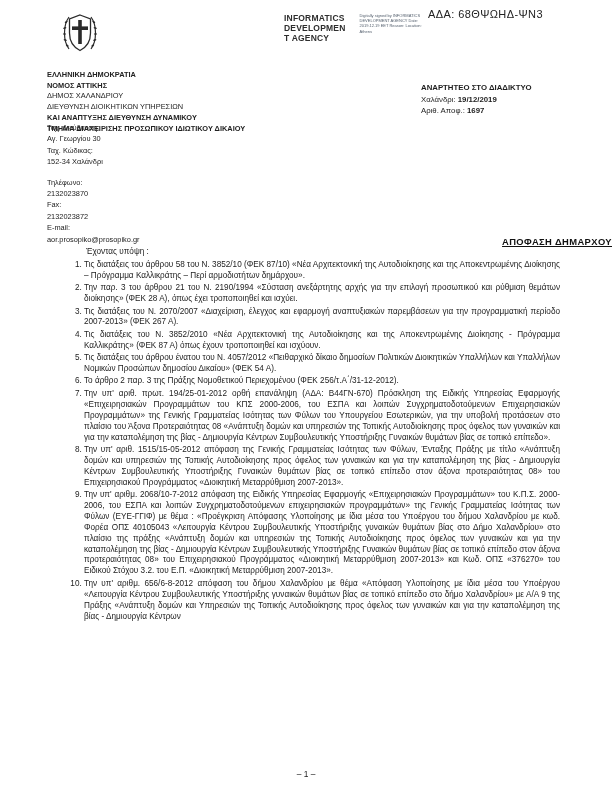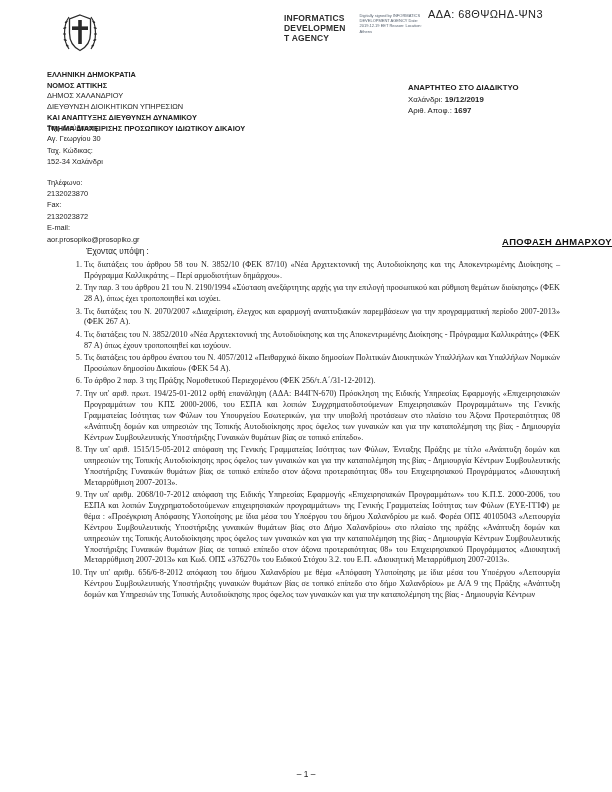--- a/index.html
+++ b/index.html
@@ -20,38 +20,38 @@
   .stamp{position:absolute;top:13px;left:284px;display:flex;gap:14px;align-items:flex-start;}
   .stamp-name{font-weight:bold;font-size:8.5px;line-height:1.18;color:#2e2e2e;letter-spacing:.2px;}
   .stamp-details{width:64px;font-size:4px;line-height:1.3;color:#55606e;}
 
   
   .hdr-left{position:absolute;top:70px;left:47px;font-size:7.4px;line-height:10.7px;color:#222;}
   .hdr-left .b{font-weight:bold;}
 
   
   .meta{position:absolute;top:82px;left:408px;font-size:7.8px;line-height:11.5px;color:#1d1d1d;}
-  .meta .row{white-space:nowrap;}
+  .meta .row{white-space:nowrap;margin-left:13px;}
   .meta .b{font-weight:bold;}
 
   
   .contact{position:absolute;top:122px;left:47px;font-size:7.4px;color:#222;}
   .contact .crow{display:flex;line-height:11.4px;flex-direction:column;}
   .contact .clabel{width:93px;}
   .contact .cvalue{white-space:nowrap;}
   .gap-row{height:9px;}
 
   
   .title-wrap{position:absolute;top:231px;left:0;width:612px;text-align:right;}
   .doc-title{font-size:9.4px;font-weight:bold;text-decoration:underline;letter-spacing:.4px;color:#111;}
 
   
   .main{position:absolute;top:247px;left:70px;width:490px;font-size:8.2px;line-height:10.9px;color:#1c1c1c;}
   .intro{margin-left:16px;margin-bottom:2px;}
-  ol.body-list{margin:2px 0 0 0;padding-left:14px;font-family:Liberation Serif, serif;}
+  ol.body-list{margin:2px 0 0 0;padding-left:14px;}
   ol.body-list li{text-align:justify;margin-bottom:1.5px;}
 
   
   .footer{position:absolute;bottom:13px;left:0;width:612px;text-align:center;font-size:8.4px;color:#222;}
 </style>
 </head>
 <body>
 
 <div class="page">
 

